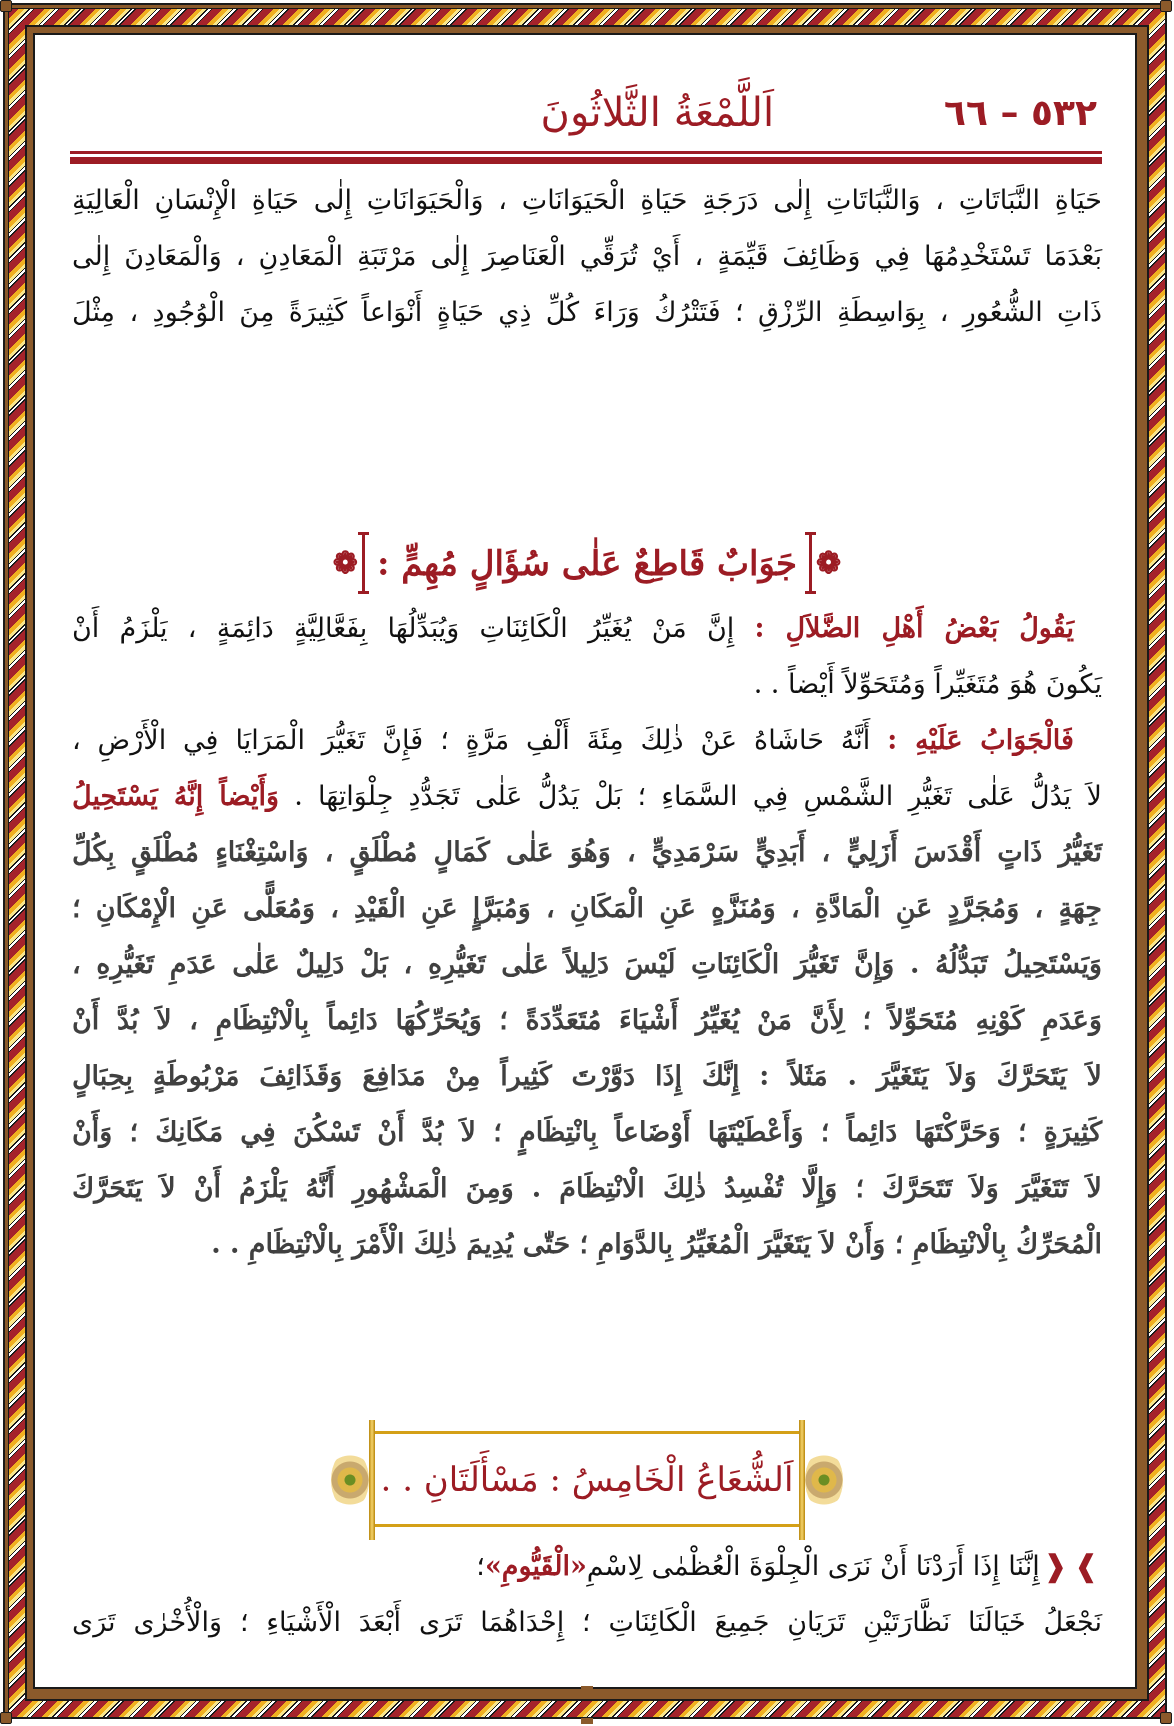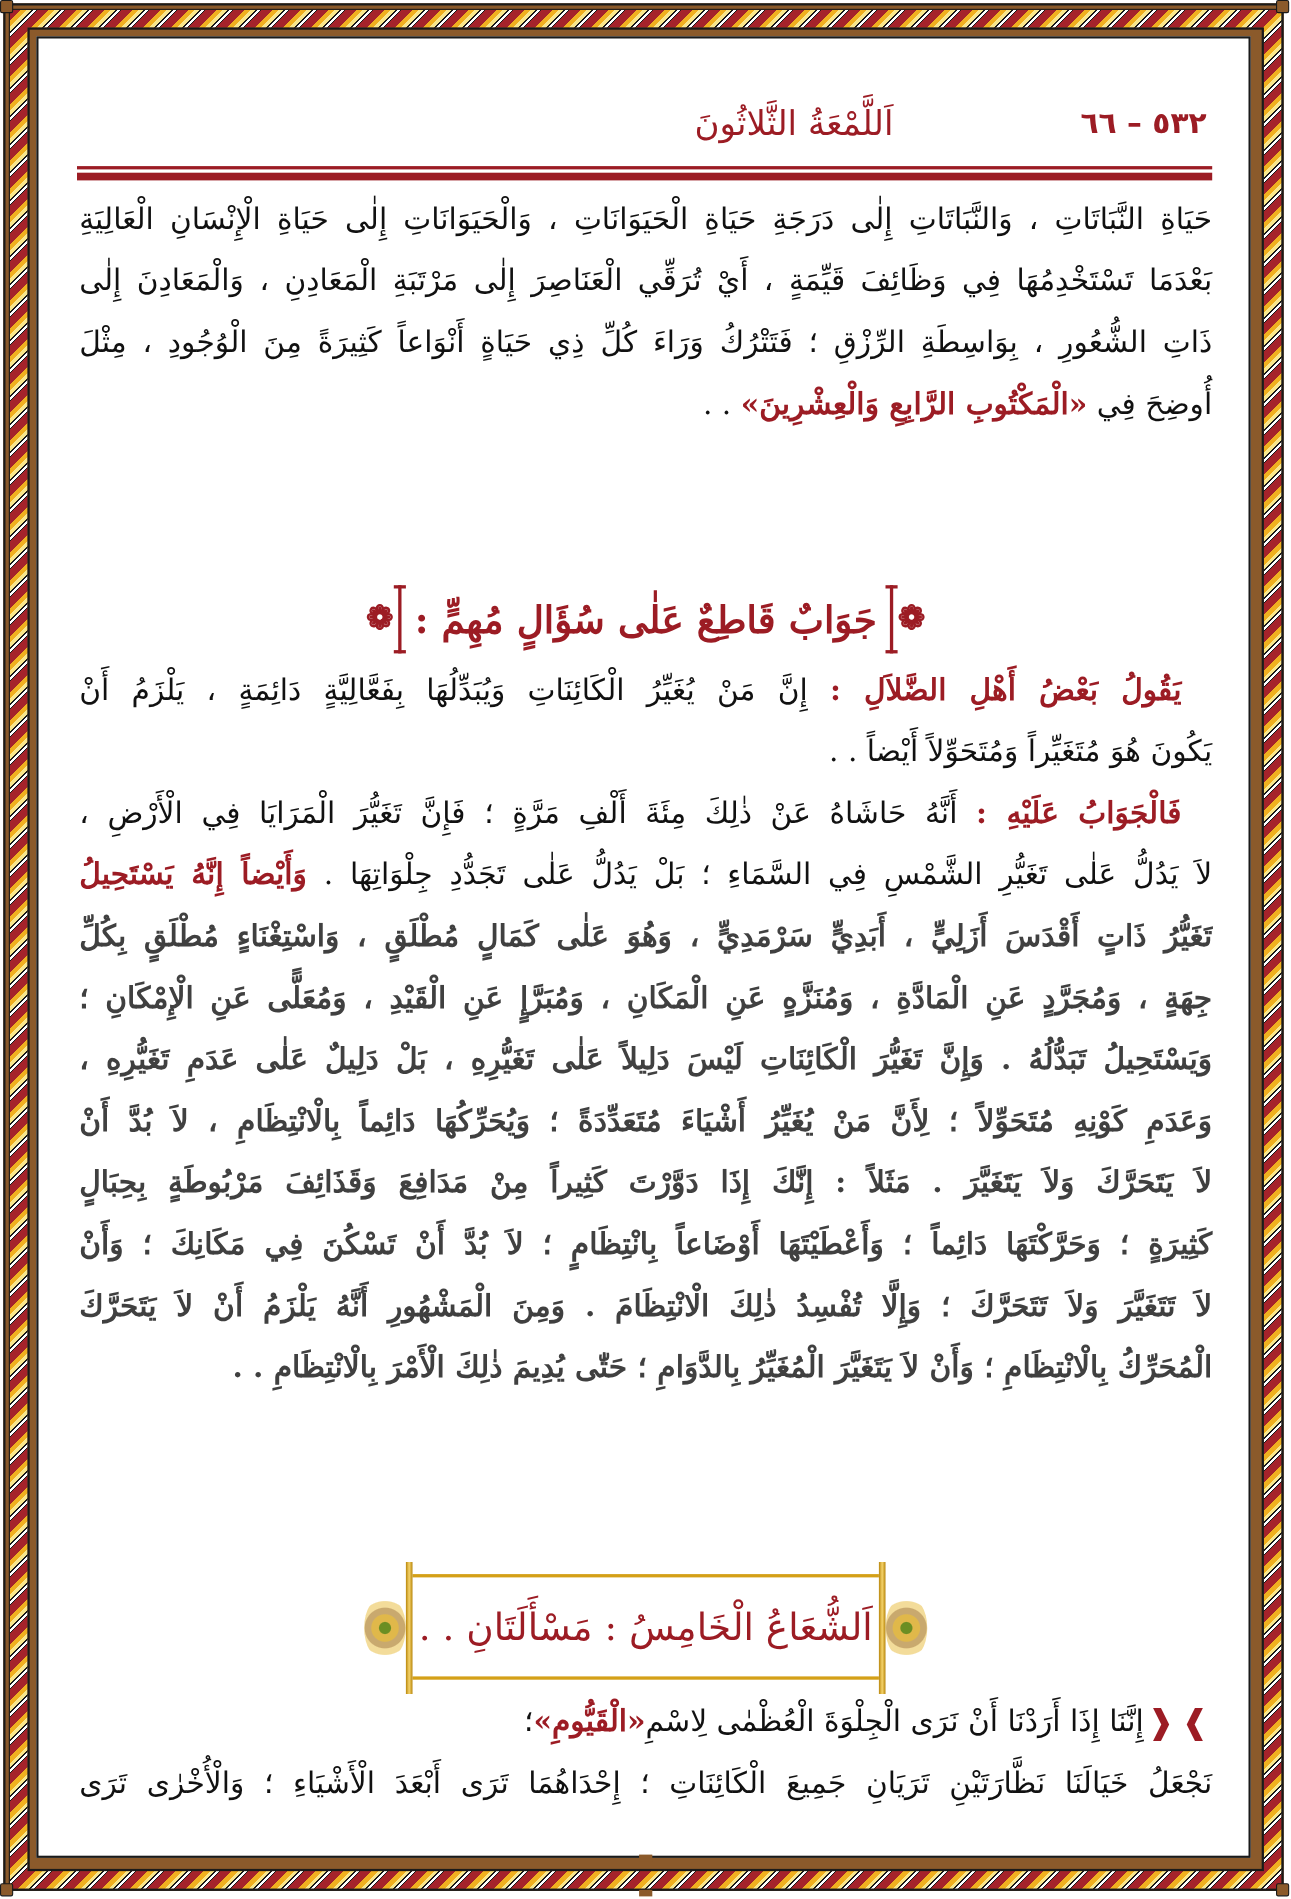--- a/index.html
+++ b/index.html
@@ -25,22 +25,22 @@
     background:#ffffff; border:2px solid #1a1a1a; box-sizing:border-box;
   }
   .corner-knob { position:absolute; width:10px; height:10px; background:#8b5a2b; border:1px solid #1a1a1a; border-radius:2px; }
   .mid-knob { position:absolute; width:12px; height:6px; background:#8b5a2b; left:581px; }
 
   
   .header {
     position:absolute; left:70px; top:82px; width:1032px; height:60px;
     direction:rtl; display:flex; align-items:center;
   }
-  .page-number { color:#9c1c24; font-size:27px; font-weight:bold; font-family:"DejaVu Sans", sans-serif; margin-right:5px; }
-  .running-title { color:#9c1c24; font-size:31px; margin-right:170px; }
+  .page-number { color:#9c1c24; font-size:36px; font-weight:bold; font-family:"DejaVu Sans", sans-serif; margin-right:5px; }
+  .running-title { color:#9c1c24; font-size:40px; margin-right:170px; }
   .rule-thin { position:absolute; left:70px; top:151px; width:1032px; height:3px; background:#9c1c24; }
   .rule-thick { position:absolute; left:70px; top:157px; width:1032px; height:7px; background:#9c1c24; }
 
   
   .body {
     position:absolute; left:72px; width:1030px;
     direction:rtl; text-align:justify; text-align-last:right;
     font-size:27px; line-height:56px; color:#111;
   }
   .line { display:block; height:56px; white-space:nowrap; text-align-last:justify; text-align:justify; }
@@ -103,25 +103,20 @@
   <span class="page-number">٥٣٢ – ٦٦</span>
   <span class="running-title">اَللَّمْعَةُ الثَّلاثُونَ</span>
 </div>
 <div class="rule-thin"></div>
 <div class="rule-thick"></div>
 
 <div class="body" style="top:172px;">
   <span class="line">حَيَاةِ النَّبَاتَاتِ ، وَالنَّبَاتَاتِ إِلٰى دَرَجَةِ حَيَاةِ الْحَيَوَانَاتِ ، وَالْحَيَوَانَاتِ إِلٰى حَيَاةِ الْإِنْسَانِ الْعَالِيَةِ</span>
   <span class="line">بَعْدَمَا تَسْتَخْدِمُهَا فِي وَظَائِفَ قَيِّمَةٍ ، أَيْ تُرَقِّي الْعَنَاصِرَ إِلٰى مَرْتَبَةِ الْمَعَادِنِ ، وَالْمَعَادِنَ إِلٰى</span>
   <span class="line">ذَاتِ الشُّعُورِ ، بِوَاسِطَةِ الرِّزْقِ ؛ فَتَتْرُكُ وَرَاءَ كُلِّ ذِي حَيَاةٍ أَنْوَاعاً كَثِيرَةً مِنَ الْوُجُودِ ، مِثْلَ</span>
-  <span class="line last">
-    <span>أُوضِحَ فِي</span>
-    <span class="red">«الْمَكْتُوبِ الرَّابِعِ وَالْعِشْرِينَ»</span>
-    <span> . .</span>
-  </span>
 </div>
 
 <div class="heading1">
   <span class="orn">
     <span class="orn-flower">❁</span>
     <span class="orn-bar"></span>
   </span>
   <span>جَوَابٌ قَاطِعٌ عَلٰى سُؤَالٍ مُهِمٍّ :</span>
   <span class="orn">
     <span class="orn-bar"></span>

